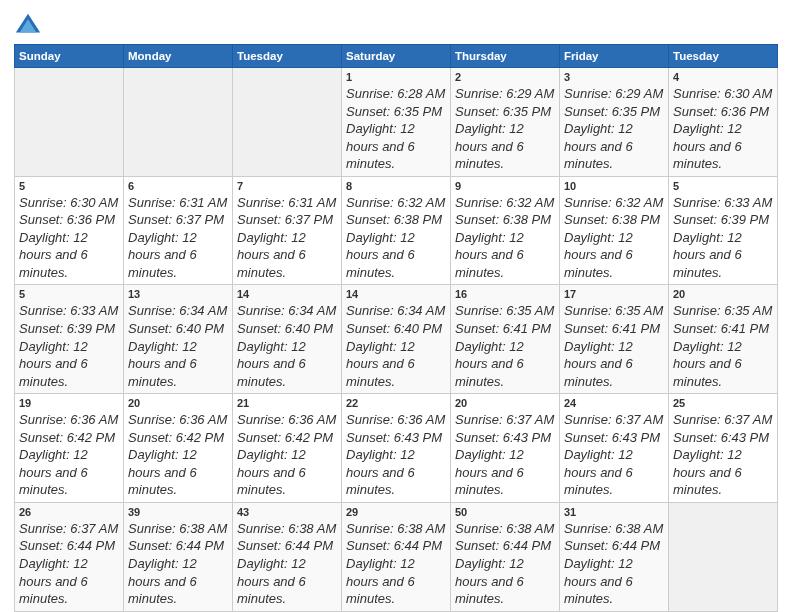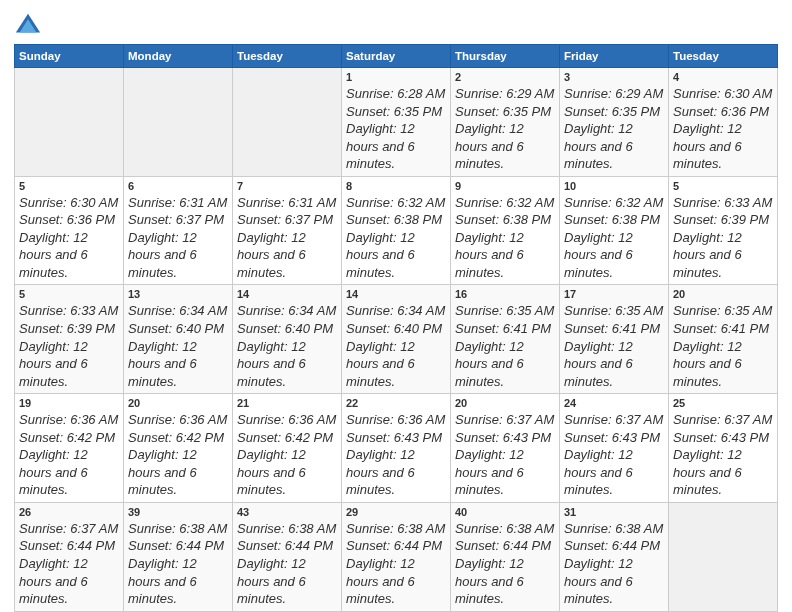--- a/index.html
+++ b/index.html
@@ -321,21 +321,21 @@
 Sunset: 6:44 PM
 Daylight: 12 hours and 6 minutes.</div>
           </td>
           <td>
             <span class="day-num">29</span>
             <div class="cell-content" style="white-space: pre-line;">Sunrise: 6:38 AM
 Sunset: 6:44 PM
 Daylight: 12 hours and 6 minutes.</div>
           </td>
           <td>
-            <span class="day-num">40</span>
+            <span class="day-num">50</span>
             <div class="cell-content" style="white-space: pre-line;">Sunrise: 6:38 AM
 Sunset: 6:44 PM
 Daylight: 12 hours and 6 minutes.</div>
           </td>
           <td>
             <span class="day-num">31</span>
             <div class="cell-content" style="white-space: pre-line;">Sunrise: 6:38 AM
 Sunset: 6:44 PM
 Daylight: 12 hours and 6 minutes.</div>
           </td>

